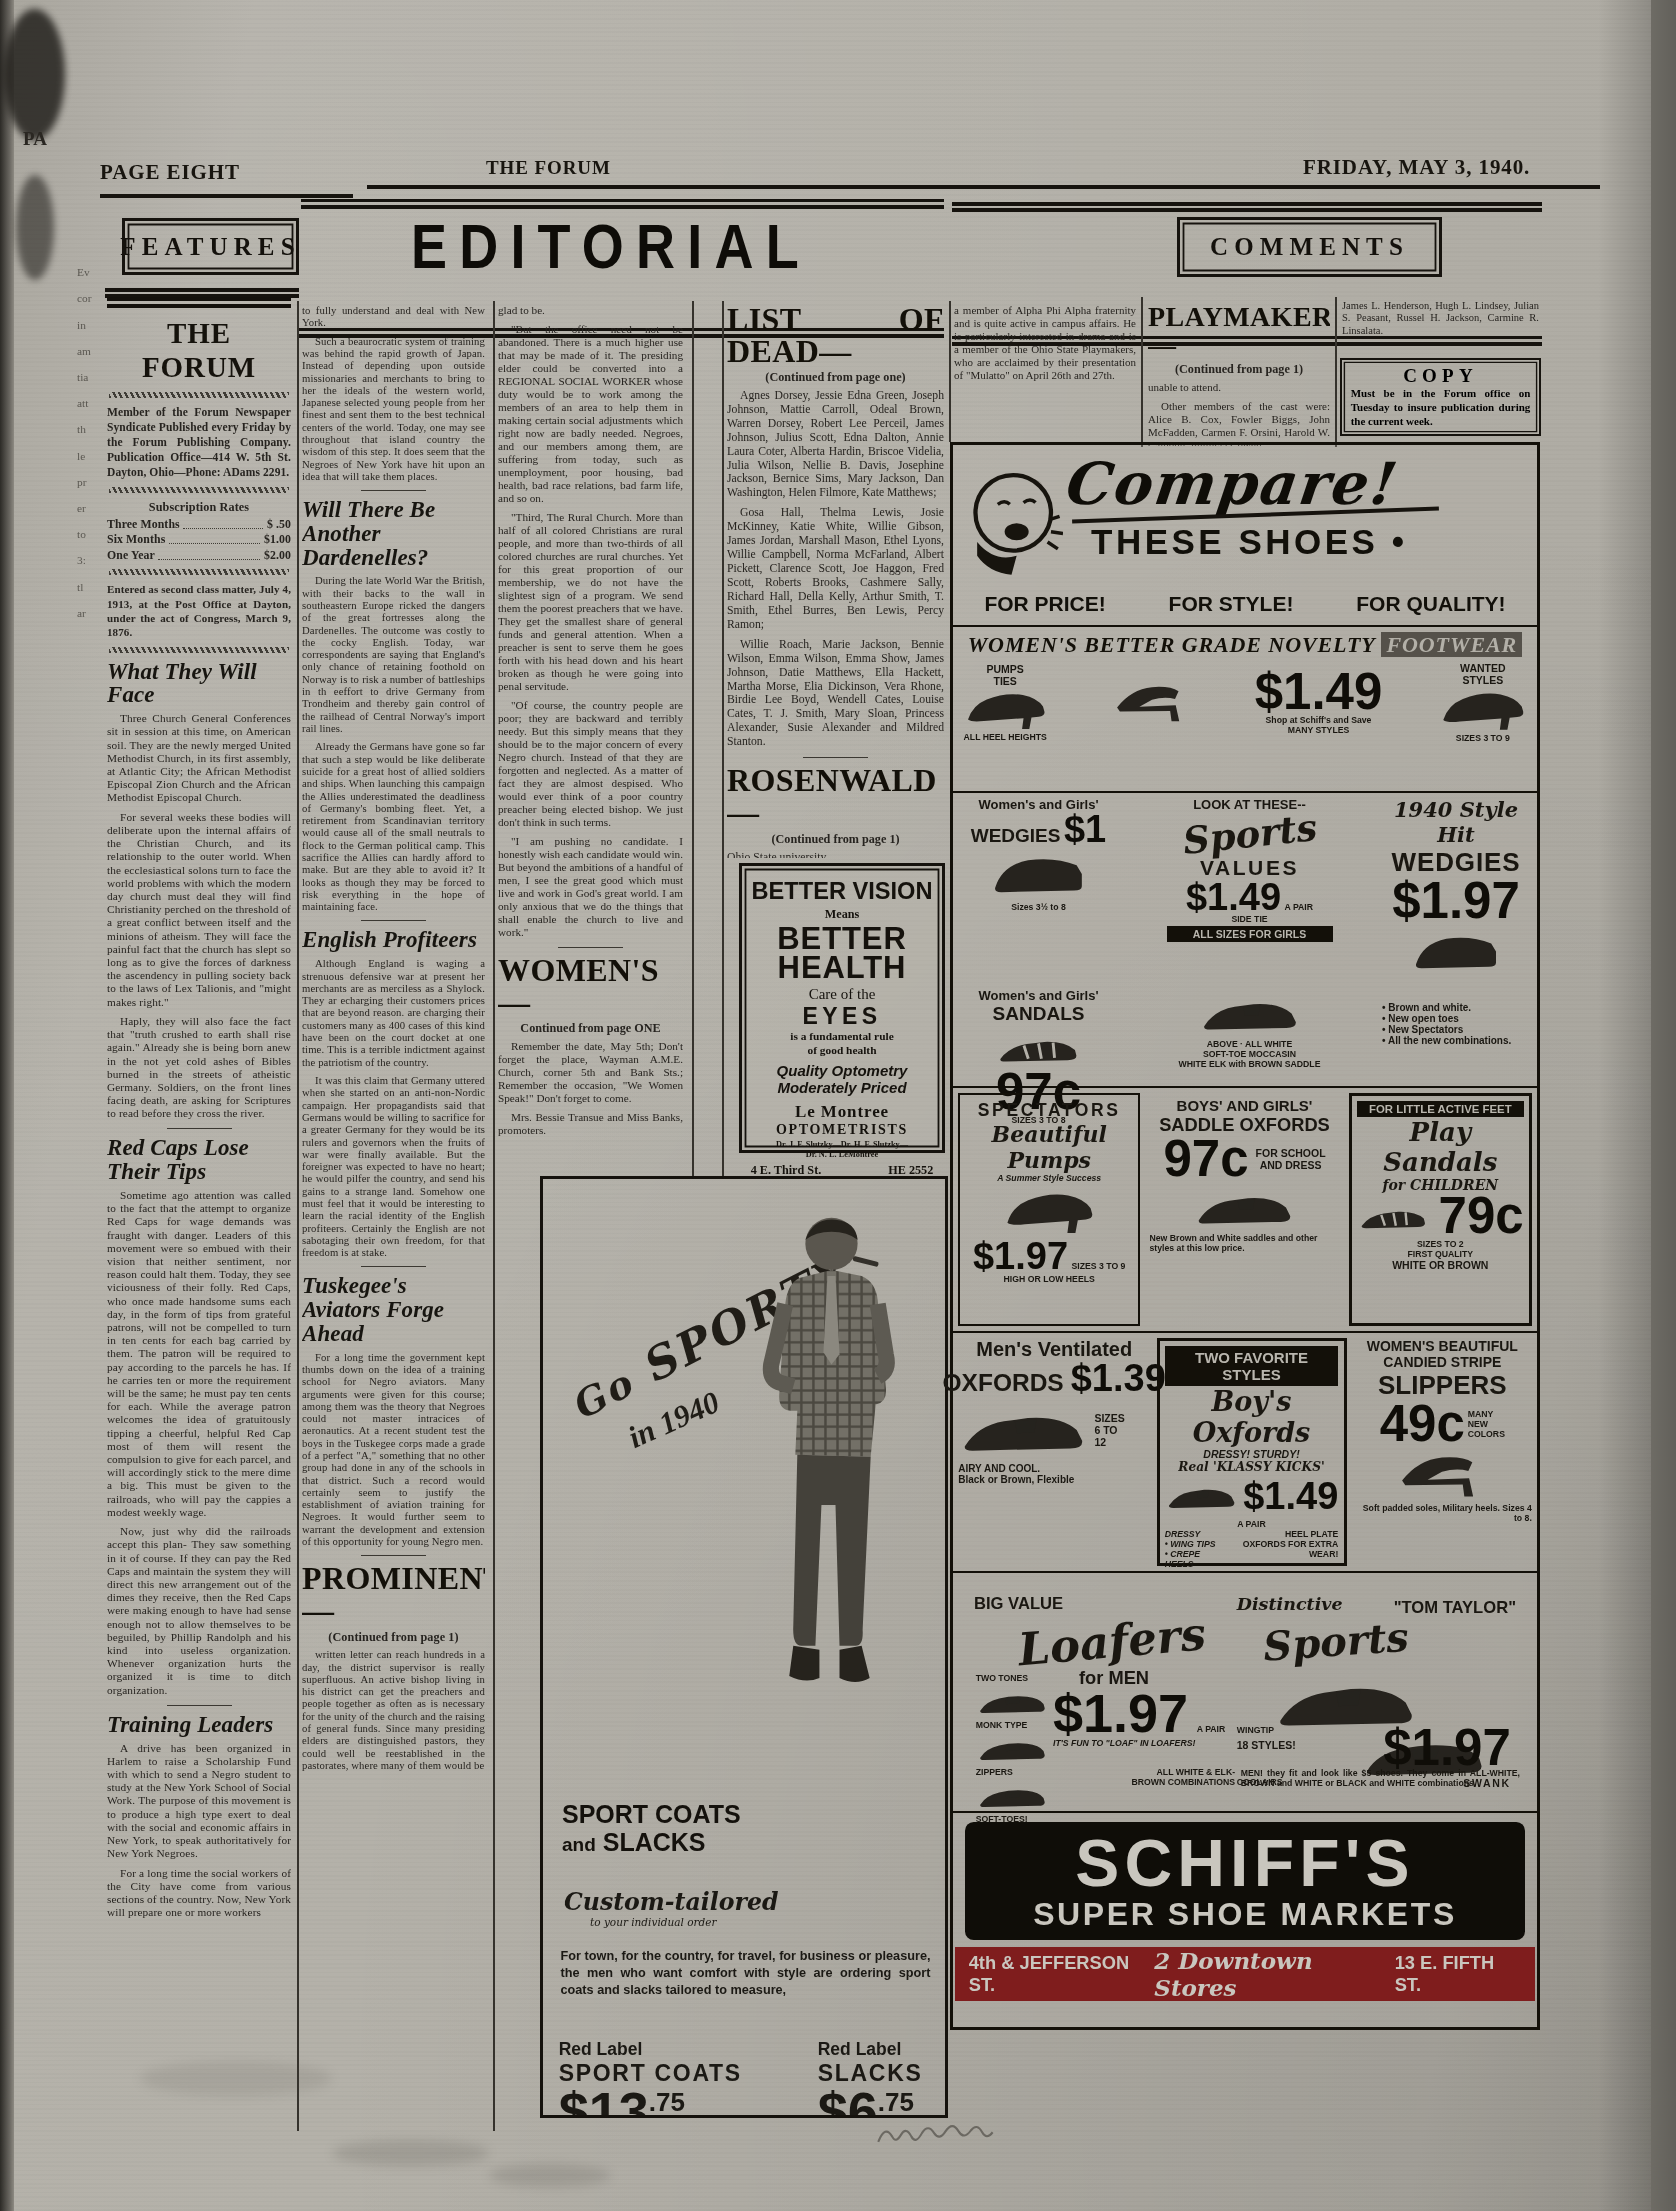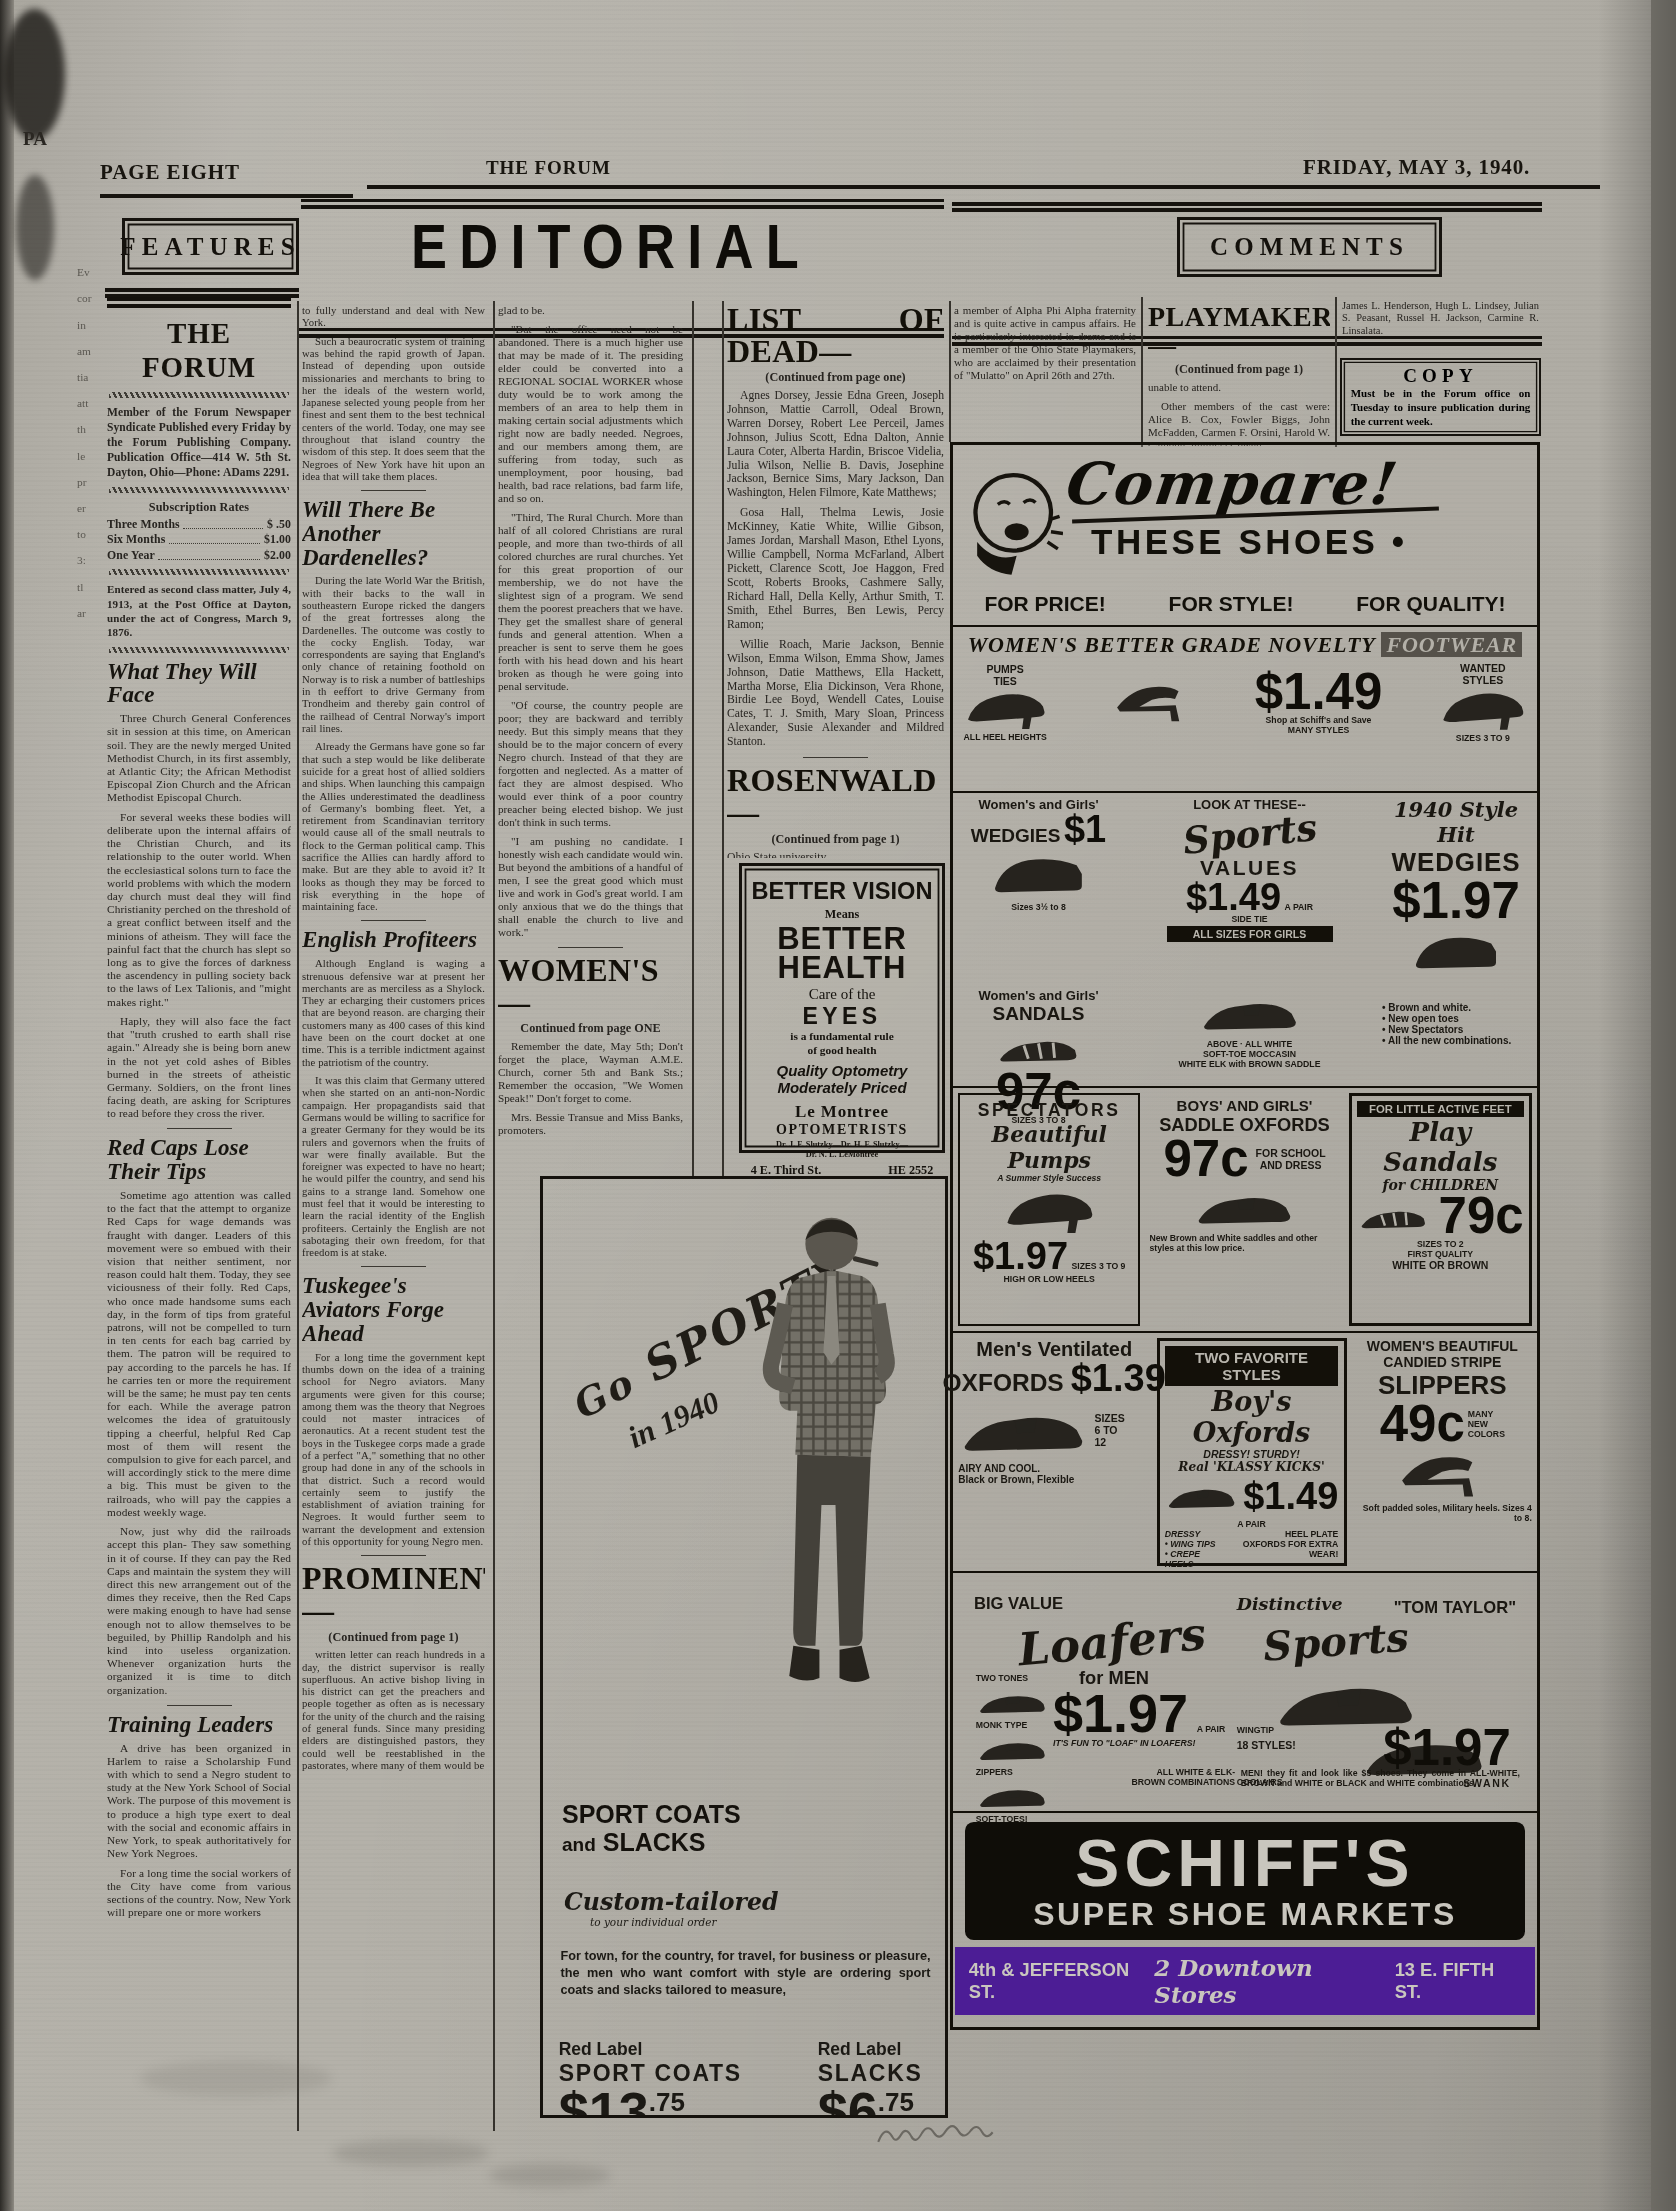--- a/index.html
+++ b/index.html
@@ -85,21 +85,21 @@
   .price-med{font-weight:900;font-size:38px;line-height:.9;font-family:"Liberation Sans",sans-serif;color:#0f0d08}
   .tag{font-weight:900;font-size:10.5px;font-family:"Liberation Sans",sans-serif}
   .tag-sm{font-weight:bold;font-size:8.7px;font-family:"Liberation Sans",sans-serif}
   .grid3{display:flex;justify-content:space-between;padding:3.5px 7px}
   .panel{border:2.2px solid #131009;box-sizing:border-box;padding:5.2px;position:relative}
   .script-word{font-style:italic;font-weight:900;font-family:"DejaVu Serif",serif}
   .blackbar{background:#131009;color:#b9b6ae;text-align:center;font-weight:900;font-family:"Liberation Sans",sans-serif}
   .s-banner{margin:8.7px 12.2px 7px;background:#0f0d08;color:#c9c6be;text-align:center;border-radius:8.7px;padding:8.7px 0 7px}
   .s-banner .nm{font-weight:900;font-size:66px;letter-spacing:5.2px;line-height:1;font-family:"Liberation Sans",sans-serif}
   .s-banner .sub{font-weight:900;font-size:32px;letter-spacing:2.6px;font-family:"Liberation Sans",sans-serif}
-  .s-addr{background:#4c1d95;color:#c9c6be;display:flex;justify-content:space-between;align-items:center;padding:7px 14px;margin:0 1.7px}
+  .s-addr{background:#7f1d1d;color:#c9c6be;display:flex;justify-content:space-between;align-items:center;padding:0 14px;margin:0 1.7px}
   .s-addr .a{font-weight:900;font-size:18.3px;font-family:"Liberation Sans",sans-serif}
   .s-addr .b{font-style:italic;font-weight:bold;font-size:23px;font-family:"DejaVu Serif",serif}
   .copybox{position:absolute;left:1340px;top:358px;width:201px;border:2.6px solid #16130e;box-shadow:inset 0 0 0 1.7px #b3b0a8,inset 0 0 0 3.1px #16130e;padding:5.2px 8.7px;box-sizing:border-box;text-align:center}
   .copybox .t{font-weight:900;font-size:19px;letter-spacing:5.2px}
   .copybox .b{font-weight:bold;font-size:11px;line-height:1.25;text-align:justify}
   .handwriting{position:absolute;left:873px;top:2112px;opacity:.6}
 </style>
 </head>
 <body>
 

